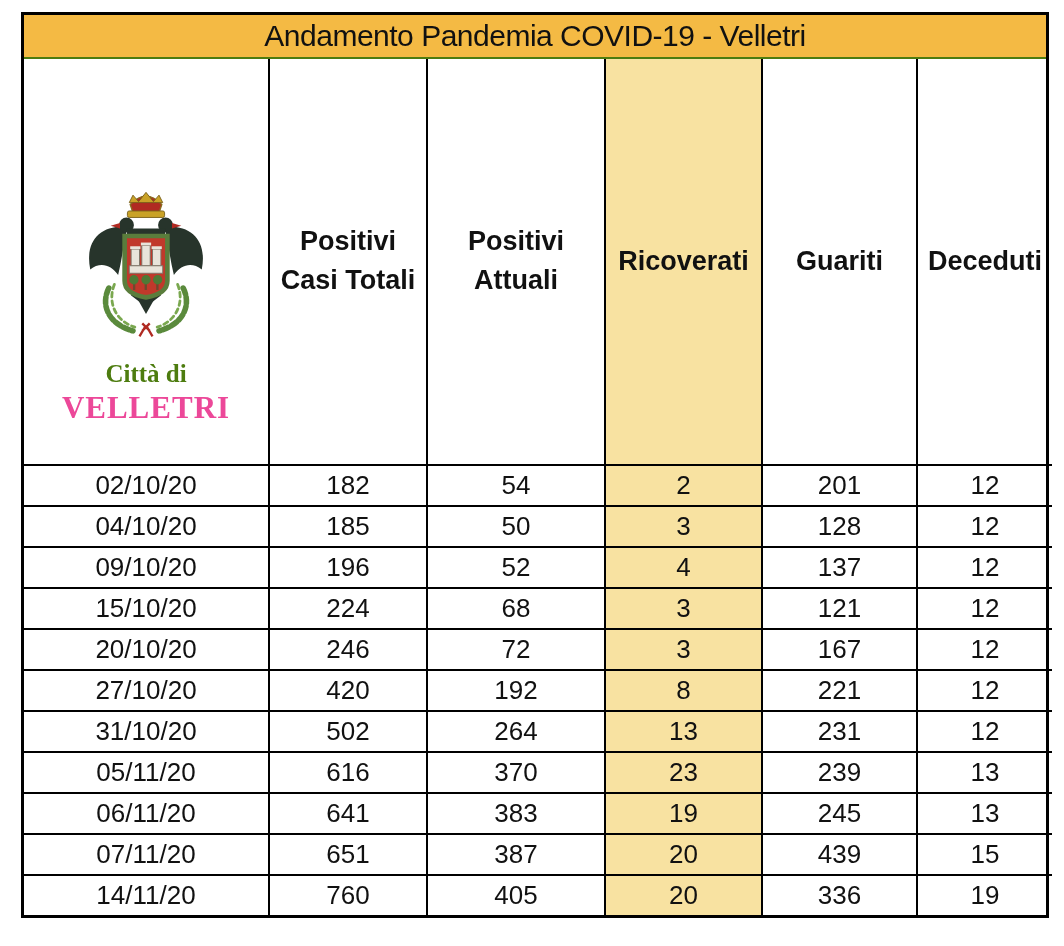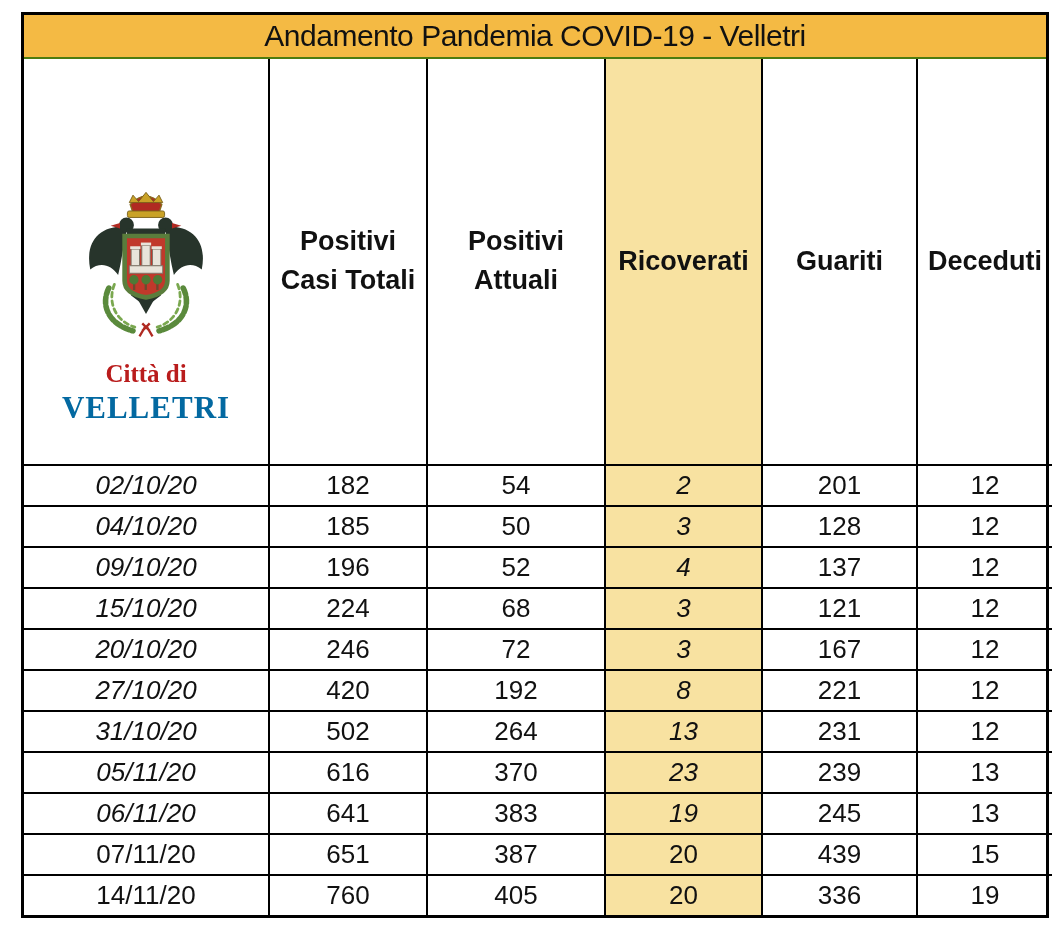--- a/index.html
+++ b/index.html
@@ -23,26 +23,26 @@
   col.c-date{width:245px;}
   col.c-tot{width:158px;}
   col.c-att{width:178px;}
   col.c-ric{width:157px;}
   col.c-gua{width:155px;}
   col.c-dec{width:135px;}
   th,td{border:2px solid #000;text-align:center;vertical-align:middle;padding:0;}
   thead th{height:246px;font-size:27px;font-weight:bold;line-height:1.45;white-space:pre-line;}
   th.ric-head{background:var(--highlight-yellow,#F8E2A1);}
   tbody td{height:39px;font-size:26px;font-stretch:condensed;line-height:1;}
-  td.it{font-style:italic;}
+  td.it{}
   td.ric{background:var(--highlight-yellow,#F8E2A1);}
   .logo-cell{vertical-align:top;}
   .logo-wrap{display:flex;flex-direction:column;align-items:center;padding-top:8px;}
-  .logo-text1{font-family:"Liberation Serif",serif;font-size:25px;font-weight:bold;color:#b91c1c;margin-top:2px;}
-  .logo-text2{font-family:"Liberation Serif",serif;font-size:31px;font-weight:bold;color:#0369a1;letter-spacing:1px;margin-top:0px;line-height:1.05;}
+  .logo-text1{font-family:"Liberation Serif",serif;font-size:25px;font-weight:bold;color:#4d7c0f;margin-top:2px;}
+  .logo-text2{font-family:"Liberation Serif",serif;font-size:31px;font-weight:bold;color:#ec4899;letter-spacing:1px;margin-top:0px;line-height:1.05;}
 </style>
 </head>
 <body>
 
 <div class="sheet">
 
   <div class="title-bar">Andamento Pandemia COVID-19 - Velletri</div>
 
   <table>
     <colgroup>

